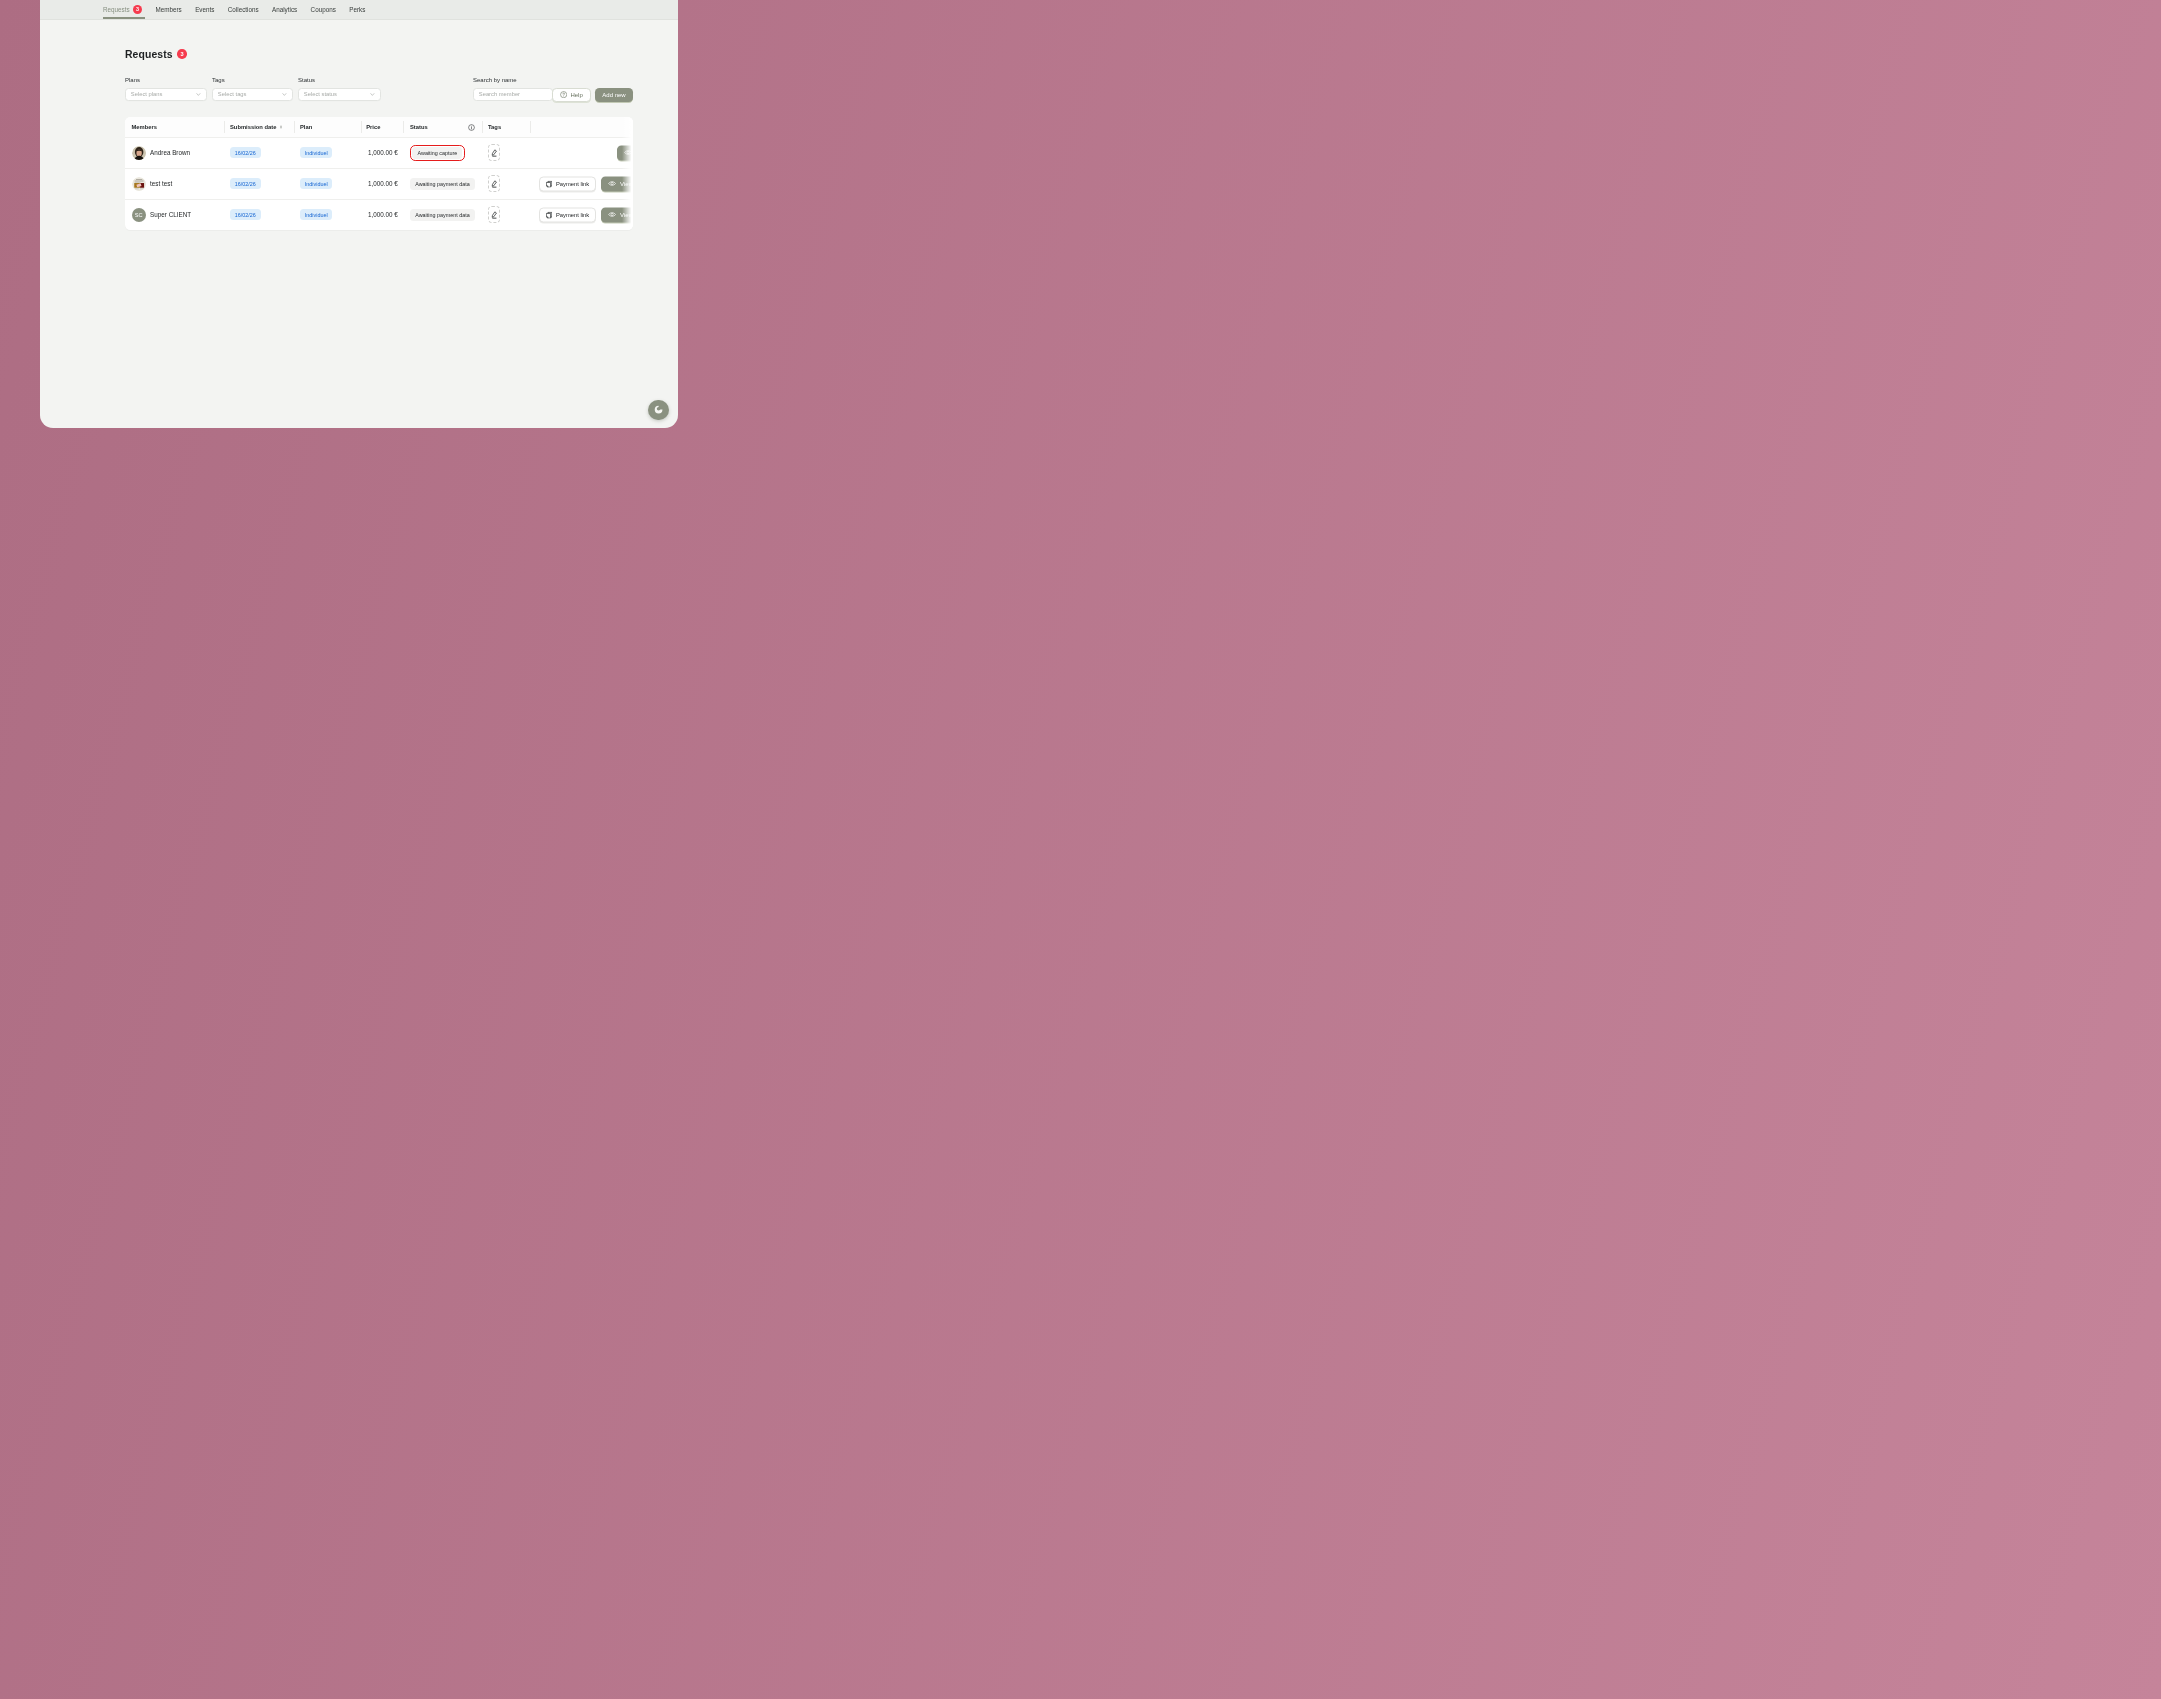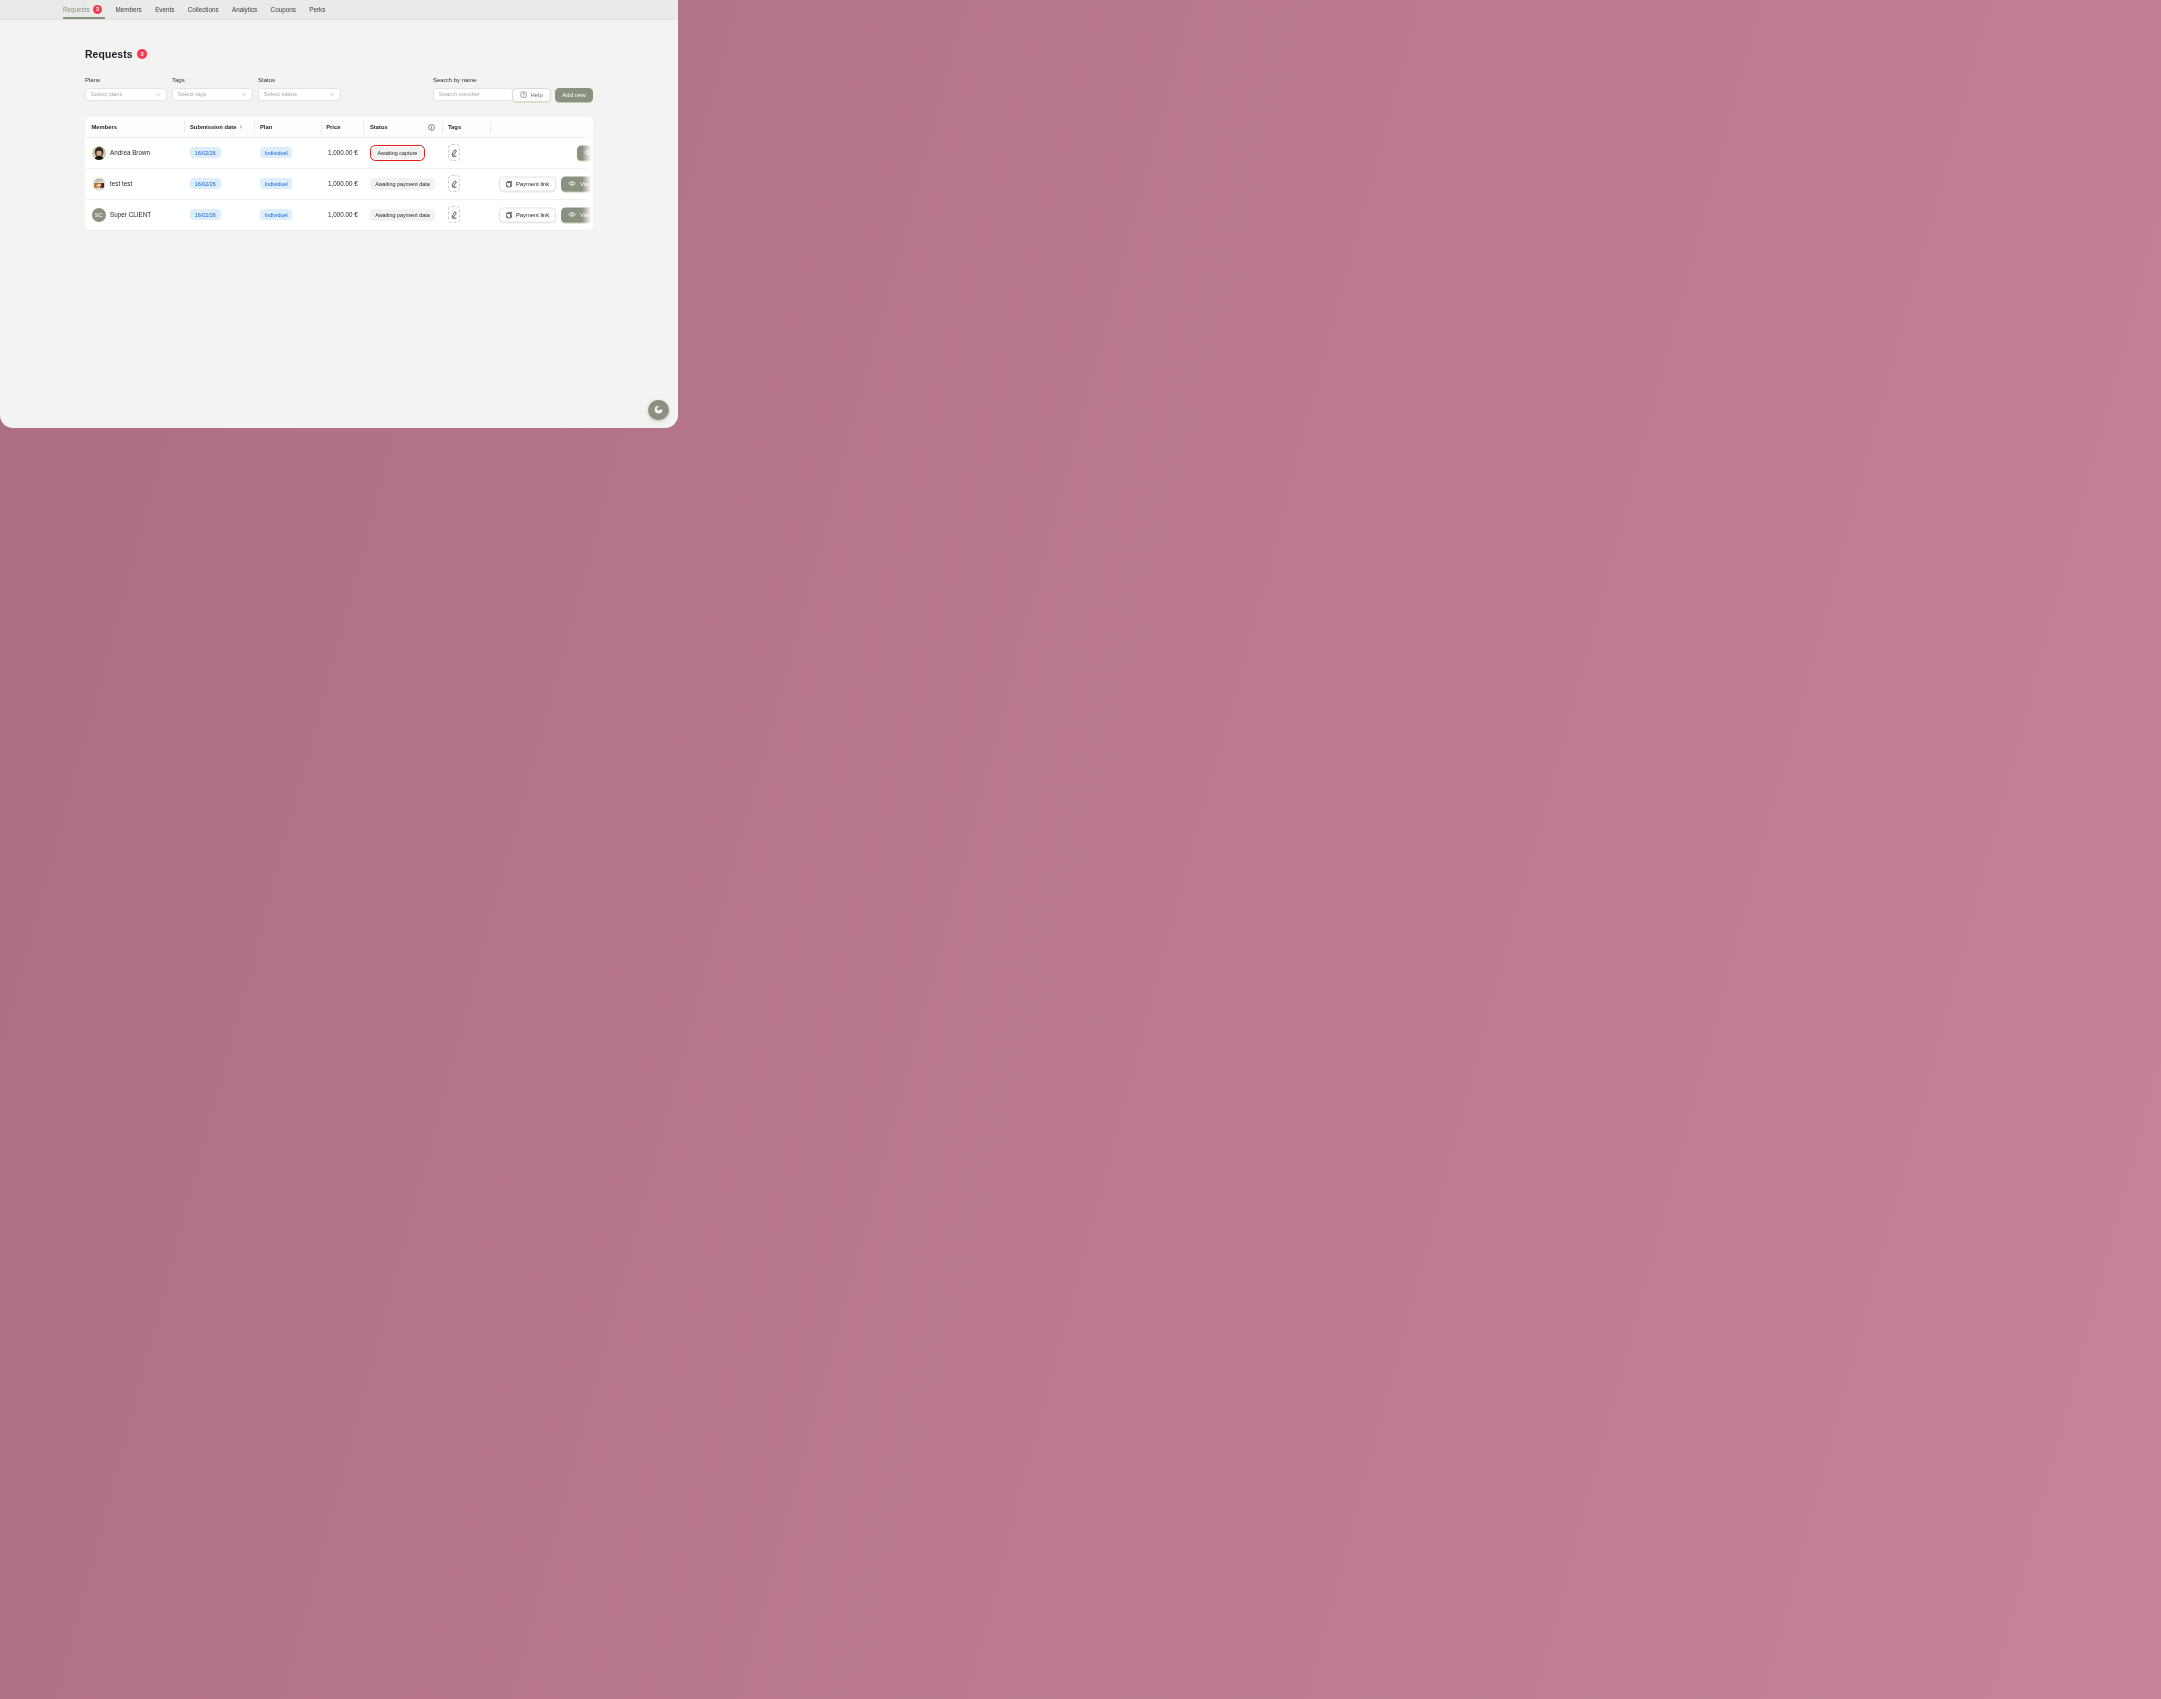--- a/index.html
+++ b/index.html
@@ -8,20 +8,21 @@
     font-family: "Liberation Sans", "DejaVu Sans", sans-serif;
     background: linear-gradient(105deg, #ad6d83 0%, #c5849a 100%);
     overflow: hidden;
   }
   .viewport { position:relative; width:678px; height:428px; }
   .app {
     position:absolute; inset:0;
     background:#f3f4f2;
     border-radius: 0 0 13px 13px;
     overflow:hidden;
+    margin-left:40px;
   }
 
   
   .topnav {
     position:relative; height:19.5px; background:#e9ebe8;
     border-bottom:0.4px solid #e0e2de;
     display:flex; align-items:center; gap:13.4px;
     padding-left:63px; 
   }
   .navitem { display:flex; align-items:center; gap:3.5px; font-size:6.3px; color:#383d3b; cursor:pointer; height:100%; }

